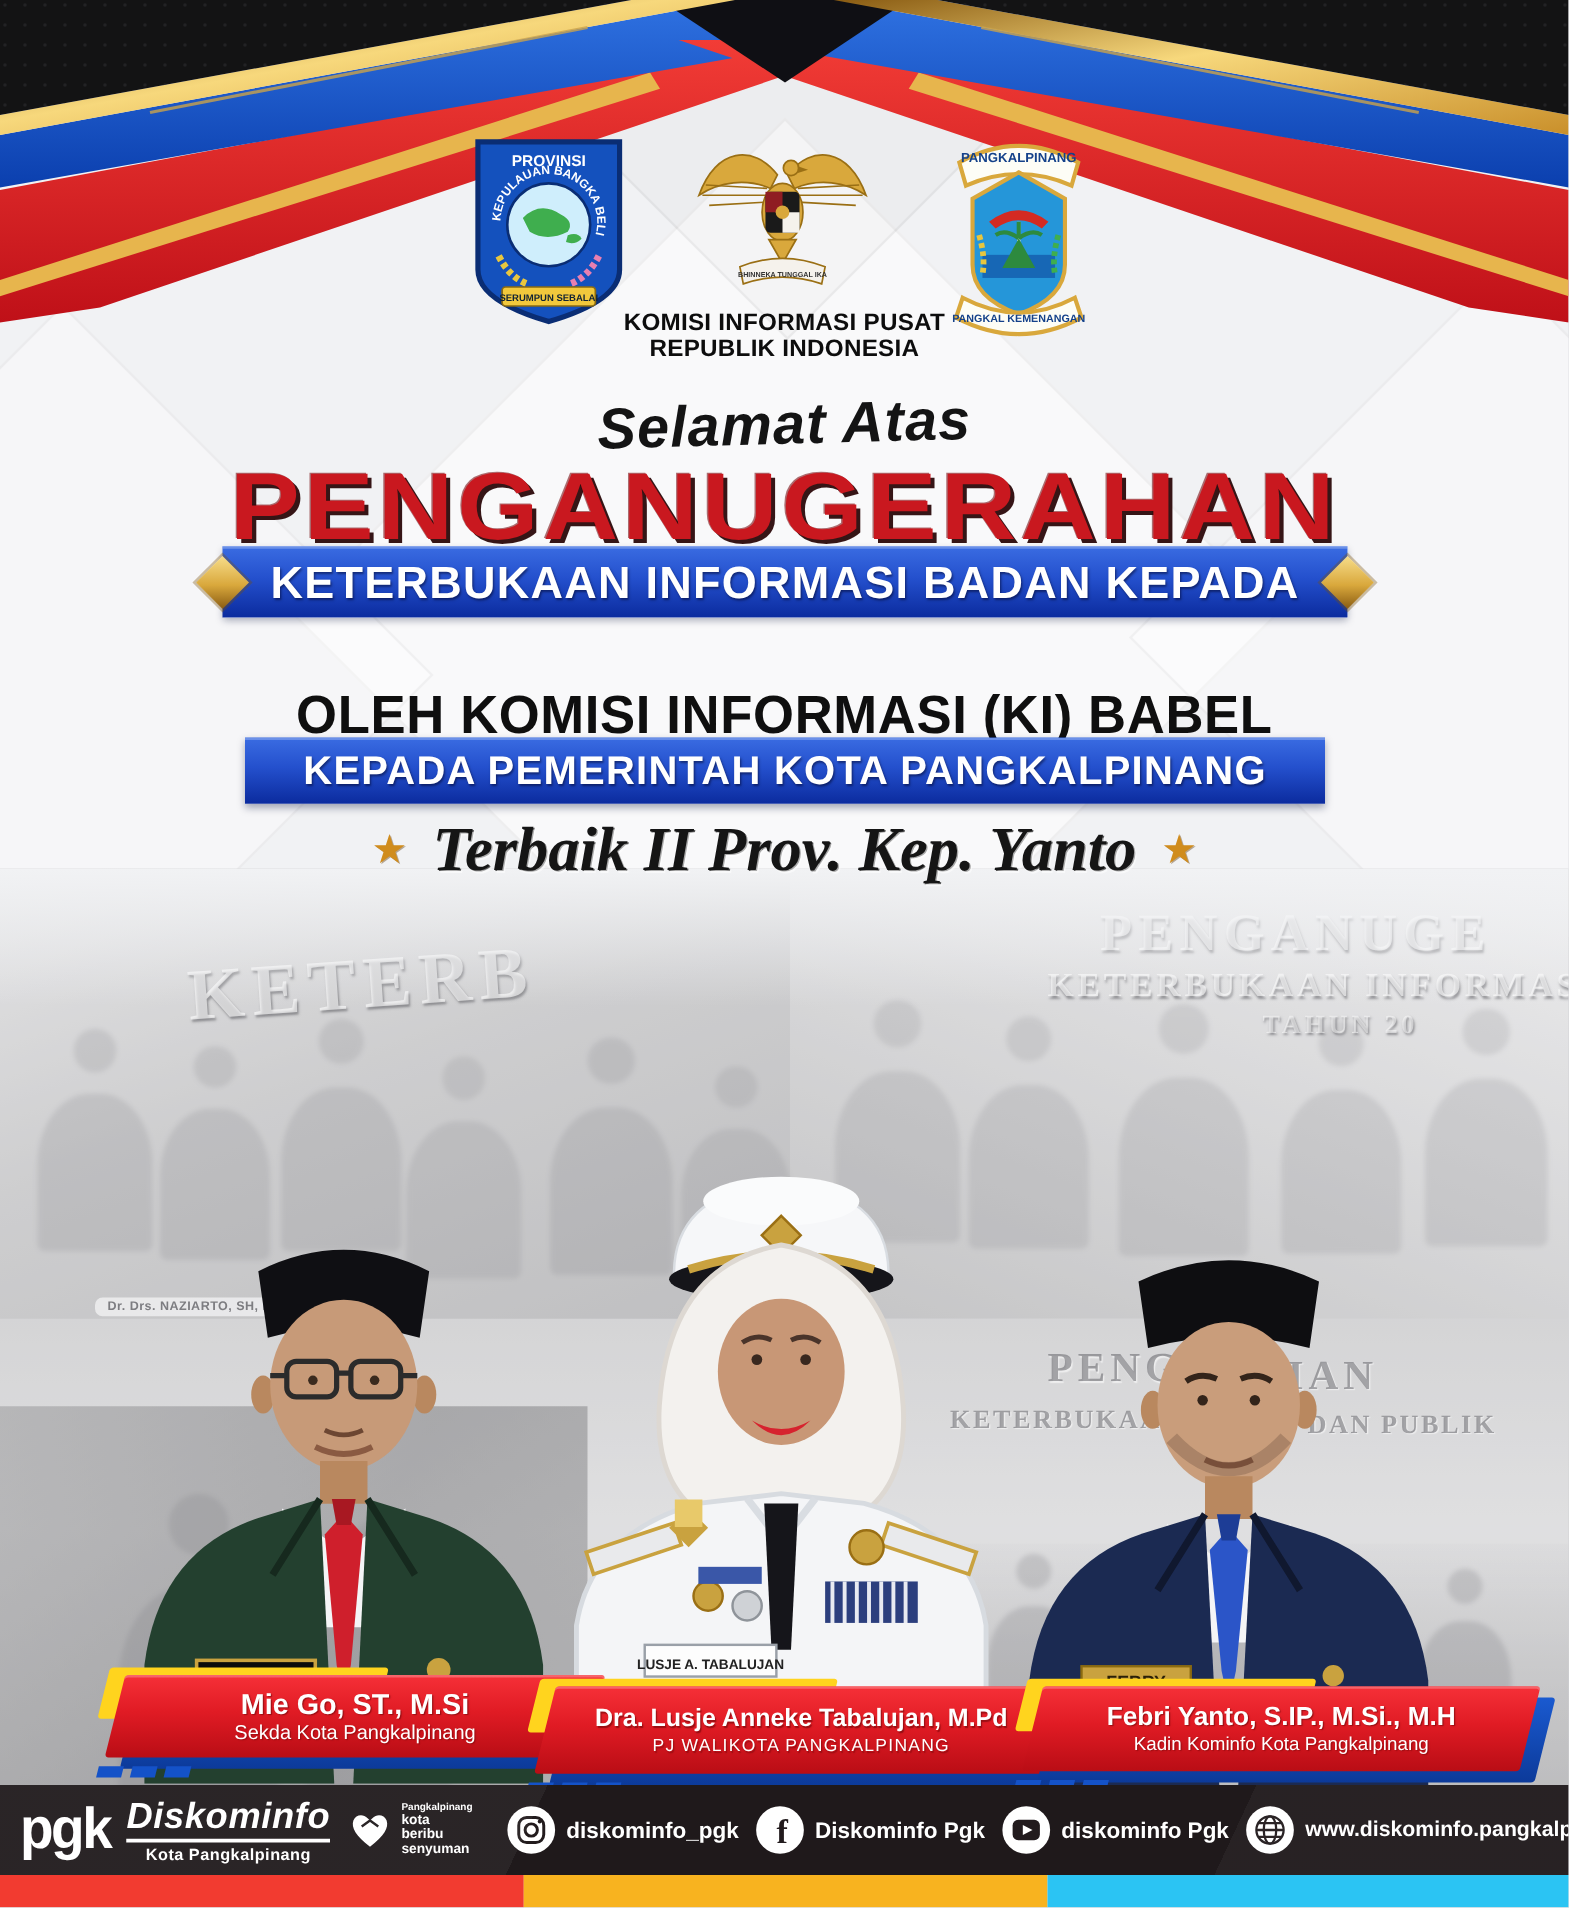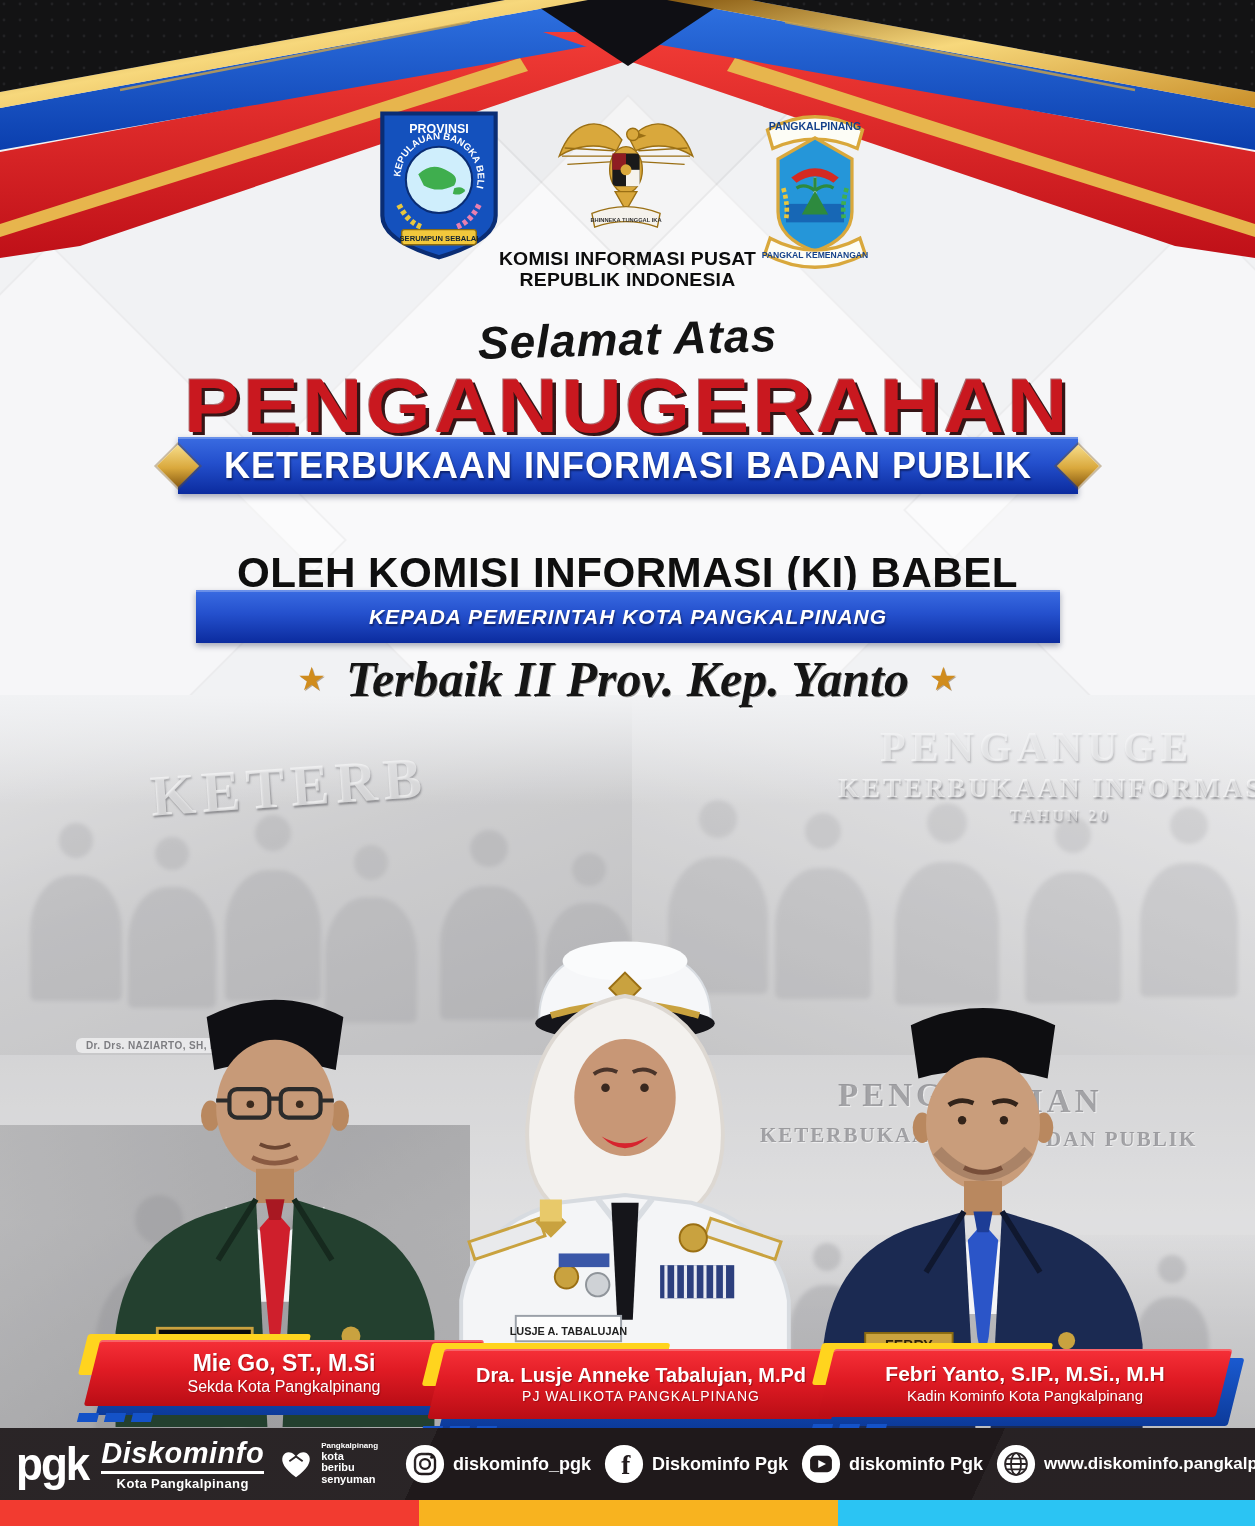--- a/index.html
+++ b/index.html
@@ -25,21 +25,21 @@
   .greeting{top:312px;font-size:46px;font-weight:700;font-style:italic;color:#141414;transform:rotate(-1.5deg);letter-spacing:1px;}
   .big-title{top:362px;font-size:76px;font-weight:900;color:#c9181f;letter-spacing:3px;
     text-shadow:3px 3px 0 rgba(43,8,9,.95),-1px -1px 0 rgba(122,14,18,.6);transform:scaleX(1.1);}
   .ribbon{position:absolute;z-index:7;display:flex;align-items:center;justify-content:center;
     background:linear-gradient(180deg,#3a6ce2 0%,#2450cd 45%,#0b2b9e 100%);
     box-shadow:0 3px 6px rgba(10,20,60,.35), inset 0 2px 0 rgba(255,255,255,.25);}
   .ribbon .rtext{color:#fff;font-weight:900;letter-spacing:1px;text-shadow:1px 2px 2px rgba(0,0,30,.5);}
   .ribbon1{left:178px;top:437px;width:900px;height:57px;}
   .ribbon1 .rtext{font-size:36px;}
   .ribbon2{left:196px;top:590px;width:864px;height:53px;}
-  .ribbon2 .rtext{font-size:21px;font-style:italic;}
+  .ribbon2 .rtext{font-size:32px;}
   .gold-diamond{position:absolute;width:30px;height:30px;top:50%;transform:translateY(-50%) rotate(45deg);
     background:linear-gradient(135deg,#f7dd8a,#d9a83c 55%,#8a5c12);box-shadow:0 0 0 2px rgba(120,80,10,.35);}
   .gd-l{left:-15px;} .gd-r{right:-15px;}
   .year-row{top:503px;display:flex;justify-content:center;align-items:center;gap:16px;position:absolute;width:100%;z-index:7;}
   .year-text{font-size:37px;font-weight:900;color:#bf191e;letter-spacing:1px;transform:scaleY(1.08);}
   .line-oleh{top:548px;font-size:43px;font-weight:900;color:#0f0f0f;transform:scaleX(.98);letter-spacing:.5px;}
   .award-row{top:650px;display:flex;justify-content:center;align-items:center;gap:20px;position:absolute;width:100%;z-index:7;}
   .award-star{font-size:32px;color:#d08c1d;text-shadow:1px 1px 0 rgba(90,50,0,.4);}
   .award-text{font-family:"Liberation Serif","DejaVu Serif",serif;font-style:italic;font-weight:700;font-size:50px;color:#151515;
     text-shadow:2px 2px 0 rgba(255,255,255,.5),1px 1px 0 #555;}
@@ -58,21 +58,21 @@
   .crowd-strip{position:absolute;left:700px;top:540px;width:555px;height:193px;opacity:.4;
     background:linear-gradient(180deg,rgba(120,120,124,.1),#8d8d90 60%,#77777a 100%);}
   .collage .haze{position:absolute;inset:0;background:rgba(255,255,255,.30);}
   .collage .topfade{position:absolute;left:0;top:0;width:100%;height:110px;
     background:linear-gradient(180deg,#f1f2f4 0%,rgba(241,242,244,0) 100%);}
   .bd{position:absolute;font-family:"Liberation Serif","DejaVu Serif",serif;font-weight:700;color:rgba(255,255,255,.62);
     text-shadow:1px 2px 2px rgba(80,80,85,.55);white-space:nowrap;}
   .bd-keterb{left:150px;top:58px;font-size:58px;letter-spacing:6px;transform:rotate(-4deg);}
   .bd-r1{left:880px;top:28px;font-size:42px;letter-spacing:5px;}
   .bd-r2{left:838px;top:78px;font-size:27px;letter-spacing:3px;}
-  .bd-r3{left:1010px;top:112px;font-size:16px;letter-spacing:3px;color:rgba(255,255,255,.5);}
+  .bd-r3{left:1010px;top:112px;font-size:21px;letter-spacing:3px;color:rgba(255,255,255,.5);}
   .bd-low{color:rgba(100,100,106,.55);text-shadow:1px 1px 1px rgba(255,255,255,.6);}
   .bd-l1a{left:838px;top:382px;font-size:33px;letter-spacing:4px;}
   .bd-l1b{left:1030px;top:388px;font-size:33px;letter-spacing:4px;}
   .bd-l2a{left:760px;top:428px;font-size:21px;letter-spacing:2px;}
   .bd-l2b{left:1046px;top:432px;font-size:21px;letter-spacing:2px;}
   .caption-chip{position:absolute;left:76px;top:340px;opacity:.8;}
   .caption-chip .c1{background:rgba(245,245,246,.9);color:#6b6b70;font-size:10px;font-weight:700;
     padding:2px 10px;border-radius:6px;letter-spacing:.4px;}
   .sil{position:absolute;filter:blur(2px);}
   .sil .head{position:absolute;left:31%;top:0;width:38%;aspect-ratio:1/1;border-radius:50%;background:#5b5b61;}
@@ -221,21 +221,21 @@
   <div class="logo-caption">
     <div>KOMISI INFORMASI PUSAT</div>
     <div>REPUBLIK INDONESIA</div>
   </div>
 
   <div class="hl greeting" style="position:absolute;">Selamat Atas</div>
   <div class="hl big-title" style="position:absolute;">PENGANUGERAHAN</div>
 
   <div class="ribbon ribbon1">
     <div class="gold-diamond gd-l"></div>
-    <span class="rtext">KETERBUKAAN INFORMASI BADAN PUBLIK</span>
+    <span class="rtext">KETERBUKAAN INFORMASI BADAN KEPADA</span>
     <div class="gold-diamond gd-r"></div>
   </div>
 
 
   <div class="hl line-oleh" style="position:absolute;">OLEH KOMISI INFORMASI (KI) BABEL</div>
 
   <div class="ribbon ribbon2">
     <span class="rtext">KEPADA PEMERINTAH KOTA PANGKALPINANG</span>
   </div>
 

